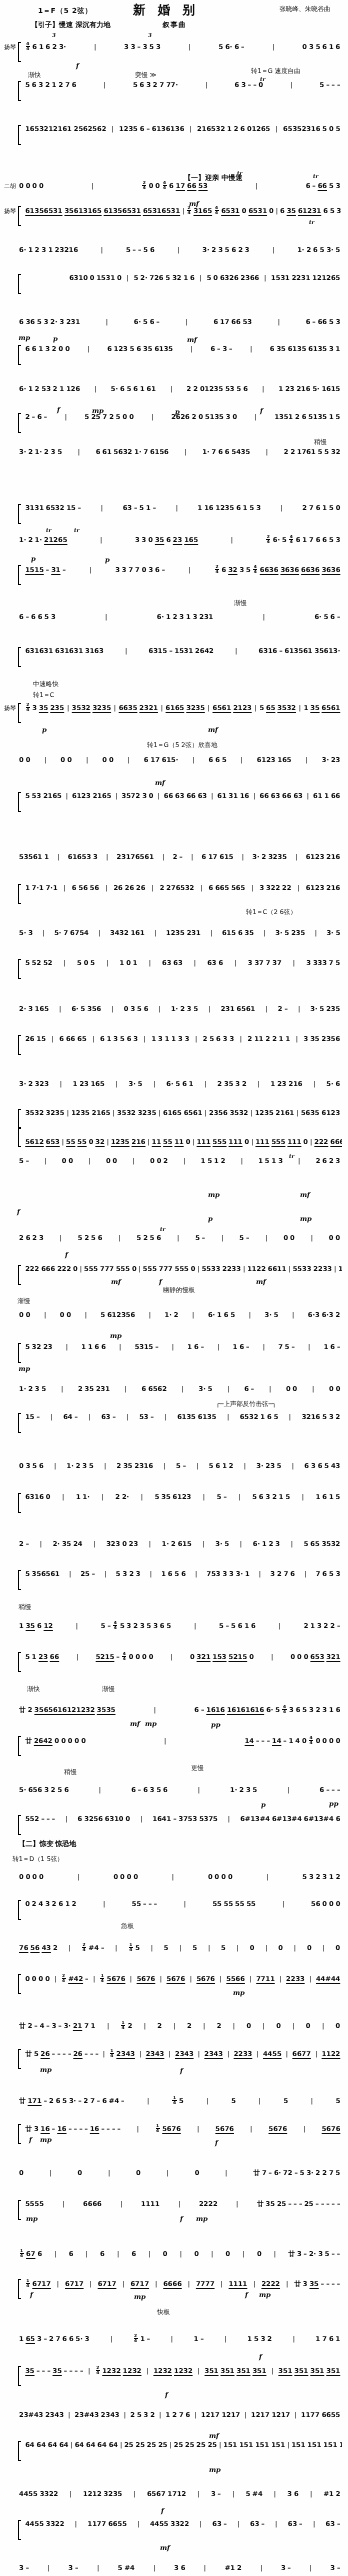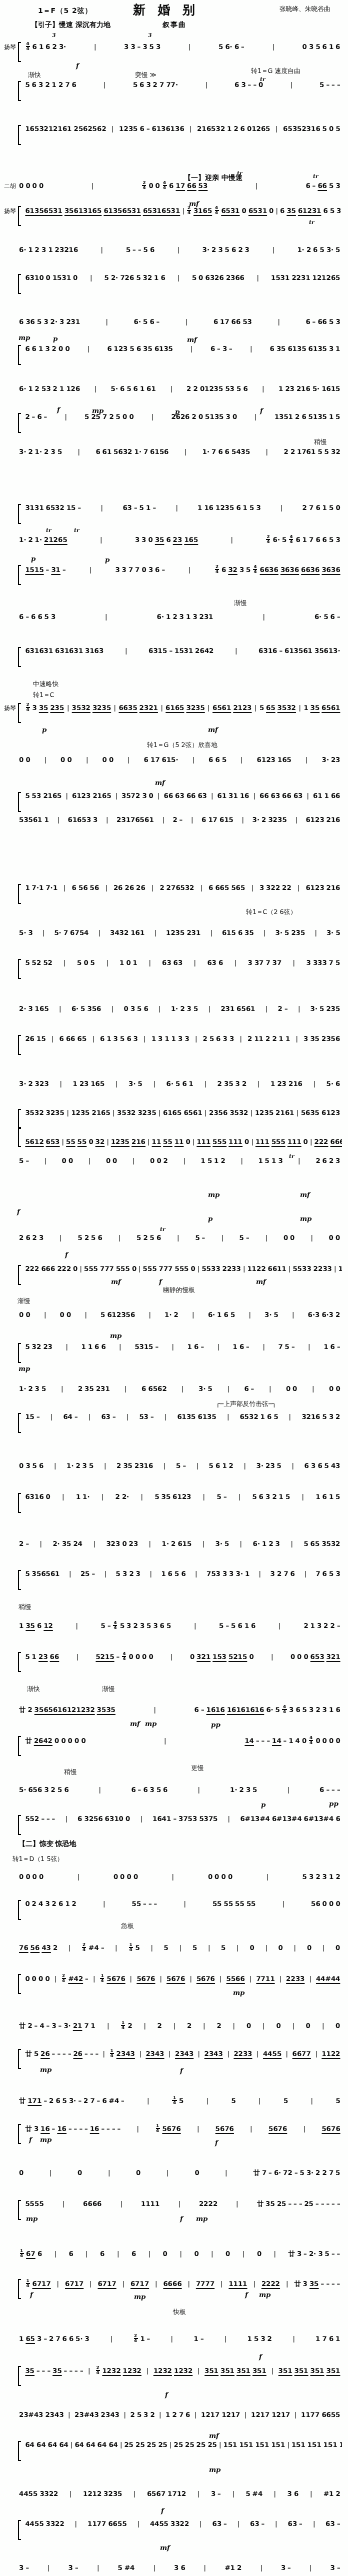--- a/index.html
+++ b/index.html
@@ -116,21 +116,21 @@
         <div class="notes">
           <span class="measure"><span class="tok">6·</span><span class="tok">1</span><span class="tok">2</span><span class="tok">3</span><span class="tok">1</span><span class="tok g">23216</span></span>
           <span class="bar">|</span>
           <span class="measure"><span class="tok">5</span><span class="tok">–</span><span class="tok">–</span><span class="tok">5</span><span class="tok">6</span></span>
           <span class="bar">|</span>
           <span class="measure"><span class="tok">3·</span><span class="tok">2</span><span class="tok">3</span><span class="tok">5</span><span class="tok">6</span><span class="tok">2</span><span class="tok">3</span></span>
           <span class="bar">|</span>
           <span class="measure"><span class="tok">1·</span><span class="tok">2</span><span class="tok">6</span><span class="tok">5</span><span class="tok">3·</span><span class="tok">5</span></span>
         </div>
       </div>
-      <div class="line" style="top: 274px;">
+      <div class="line" style="top: 274px; gap: 44px;">
         <span class="bracket"></span>
         <div class="notes">
           <span class="measure"><span class="tok g">6310</span><span class="tok">0</span><span class="tok g">1531</span><span class="tok">0</span></span>
           <span class="bar">|</span>
           <span class="measure"><span class="tok">5</span><span class="tok">2·</span><span class="tok g">726</span><span class="tok">5</span><span class="tok g">32</span><span class="tok">1</span><span class="tok">6</span></span>
           <span class="bar">|</span>
           <span class="measure"><span class="tok">5</span><span class="tok">0</span><span class="tok g">6326</span><span class="tok g">2366</span></span>
           <span class="bar">|</span>
           <span class="measure"><span class="tok g">1531</span><span class="tok g">2231</span><span class="tok g">121265</span></span>
         </div>
@@ -304,21 +304,21 @@
           <span class="bar">|</span>
           <span class="measure"><span class="tok g">66</span><span class="tok g">63</span><span class="tok g">66</span><span class="tok g">63</span></span>
           <span class="bar">|</span>
           <span class="measure"><span class="tok g">61</span><span class="tok g">31</span><span class="tok g">16</span></span>
           <span class="bar">|</span>
           <span class="measure"><span class="tok g">66</span><span class="tok g">63</span><span class="tok g">66</span><span class="tok g">63</span></span>
           <span class="bar">|</span>
           <span class="measure"><span class="tok g">61</span><span class="tok">1</span><span class="tok g">66</span></span>
         </div>
       </div>
-      <div class="line" style="top: 816px;">
+      <div class="line" style="top: 853px;">
         <div class="notes">
           <span class="measure"><span class="tok g">53561</span><span class="tok">1</span></span>
           <span class="bar">|</span>
           <span class="measure"><span class="tok g">61653</span><span class="tok">3</span></span>
           <span class="bar">|</span>
           <span class="measure"><span class="tok g">23176561</span></span>
           <span class="bar">|</span>
           <span class="measure"><span class="tok">2</span><span class="tok">–</span></span>
           <span class="bar">|</span>
           <span class="measure"><span class="tok">6</span><span class="tok g">17</span><span class="tok g">615</span></span>
@@ -1159,21 +1159,21 @@
       <div class="ann dyn" style="left: 29px; top: 2136px;">f</div>
       <div class="ann dyn" style="left: 40px; top: 2136px;">mp</div>
       <div class="ann dyn" style="left: 215px; top: 2139px;">f</div>
       <div class="ann dyn" style="left: 26px; top: 2215px;">mp</div>
       <div class="ann dyn" style="left: 180px; top: 2215px;">f</div>
       <div class="ann dyn" style="left: 196px; top: 2215px;">mp</div>
       <div class="ann dyn" style="left: 30px; top: 2291px;">f</div>
       <div class="ann dyn" style="left: 134px; top: 2293px;">mp</div>
       <div class="ann dyn" style="left: 245px; top: 2291px;">f</div>
       <div class="ann dyn" style="left: 259px; top: 2291px;">mp</div>
-      <div class="ann" style="left: 173px; top: 2308px;">快板</div>
+      <div class="ann" style="left: 157px; top: 2308px;">快板</div>
       <div class="ann dyn" style="left: 259px; top: 2353px;">f</div>
       <div class="ann dyn" style="left: 165px; top: 2391px;">f</div>
       <div class="ann dyn" style="left: 209px; top: 2432px;">mf</div>
       <div class="ann dyn" style="left: 209px; top: 2466px;">mp</div>
       <div class="ann dyn" style="left: 161px; top: 2507px;">f</div>
       <div class="ann dyn" style="left: 160px; top: 2544px;">mf</div>
     </div>
 
 </div>
 

